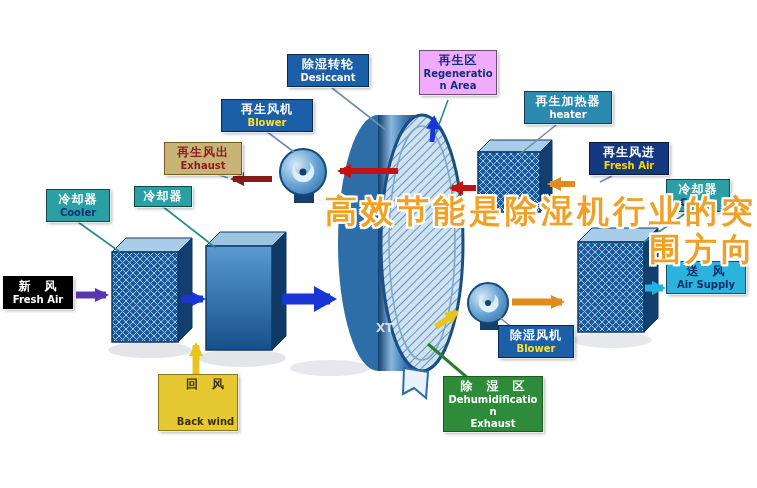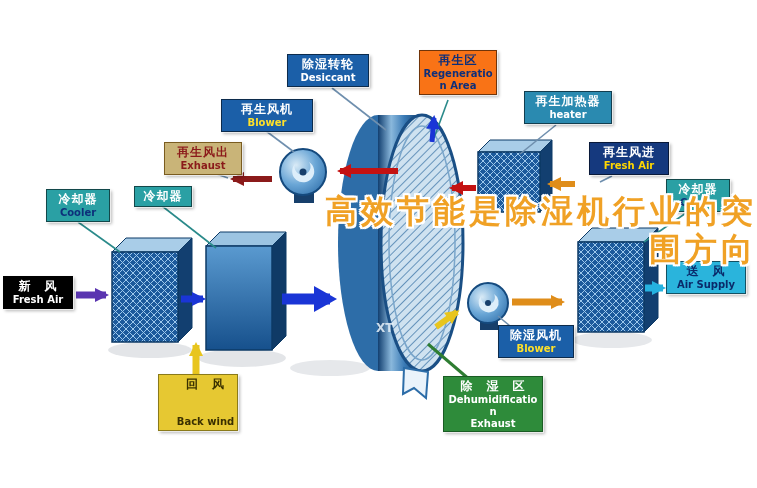--- a/index.html
+++ b/index.html
@@ -13,21 +13,21 @@
     position:absolute;z-index:3;text-align:center;padding:2px 2px;
     border:1px solid rgba(0,0,0,.55);
     box-shadow:1px 1px 0 rgba(255,255,255,.65),2px 2px 3px rgba(0,0,0,.28);
     box-sizing:border-box;
   }
   .lbl .zh{font-size:12px;font-weight:bold;line-height:1.25;letter-spacing:1px;}
   .lbl .en{font-size:10px;font-weight:bold;line-height:1.18;overflow-wrap:break-word;}
   .c-blue{background:#1b5fa8;color:#fff;}        .c-blue .en{color:#ffe12a;}
   .c-blue2{background:#1b5fa8;color:#fff;}       .c-blue2 .en{color:#fff;}
   .c-teal{background:#2aa0a4;color:#fff;}        .c-teal .en{color:#0d2f7a;}
-  .c-tealdark{background:#f97316;color:#0d2f7a;} .c-tealdark .en{color:#0d2f7a;}
+  .c-tealdark{background:#f0abfc;color:#0d2f7a;} .c-tealdark .en{color:#0d2f7a;}
   .c-tealblue{background:#2a8ab0;color:#fff;}    .c-tealblue .en{color:#fff;}
   .c-tan{background:#c9b478;color:#8b1a1a;border-color:#7a5c20;} .c-tan .en{color:#8b1a1a;}
   .c-navy{background:#15397e;color:#fff;}        .c-navy .en{color:#ffd700;}
   .c-purple{background:#000000;color:#fff;}      .c-purple .en{color:#fff;}
   .c-cyan{background:#2ab4dc;color:#0a2a6a;}     .c-cyan .en{color:#0a2a6a;}
   .c-yellow{background:#e6c832;color:#3a3000;border-color:#8a7a1a;padding-left:17px;} .c-yellow .en{color:#3a3000;margin-top:24px;}
   .c-green{background:#2e8b3a;color:#fff;border-color:#1a5c24;} .c-green .en{color:#fff;}
   
   .watermark{
     position:absolute;left:0;right:0;top:193px;z-index:6;text-align:right;

